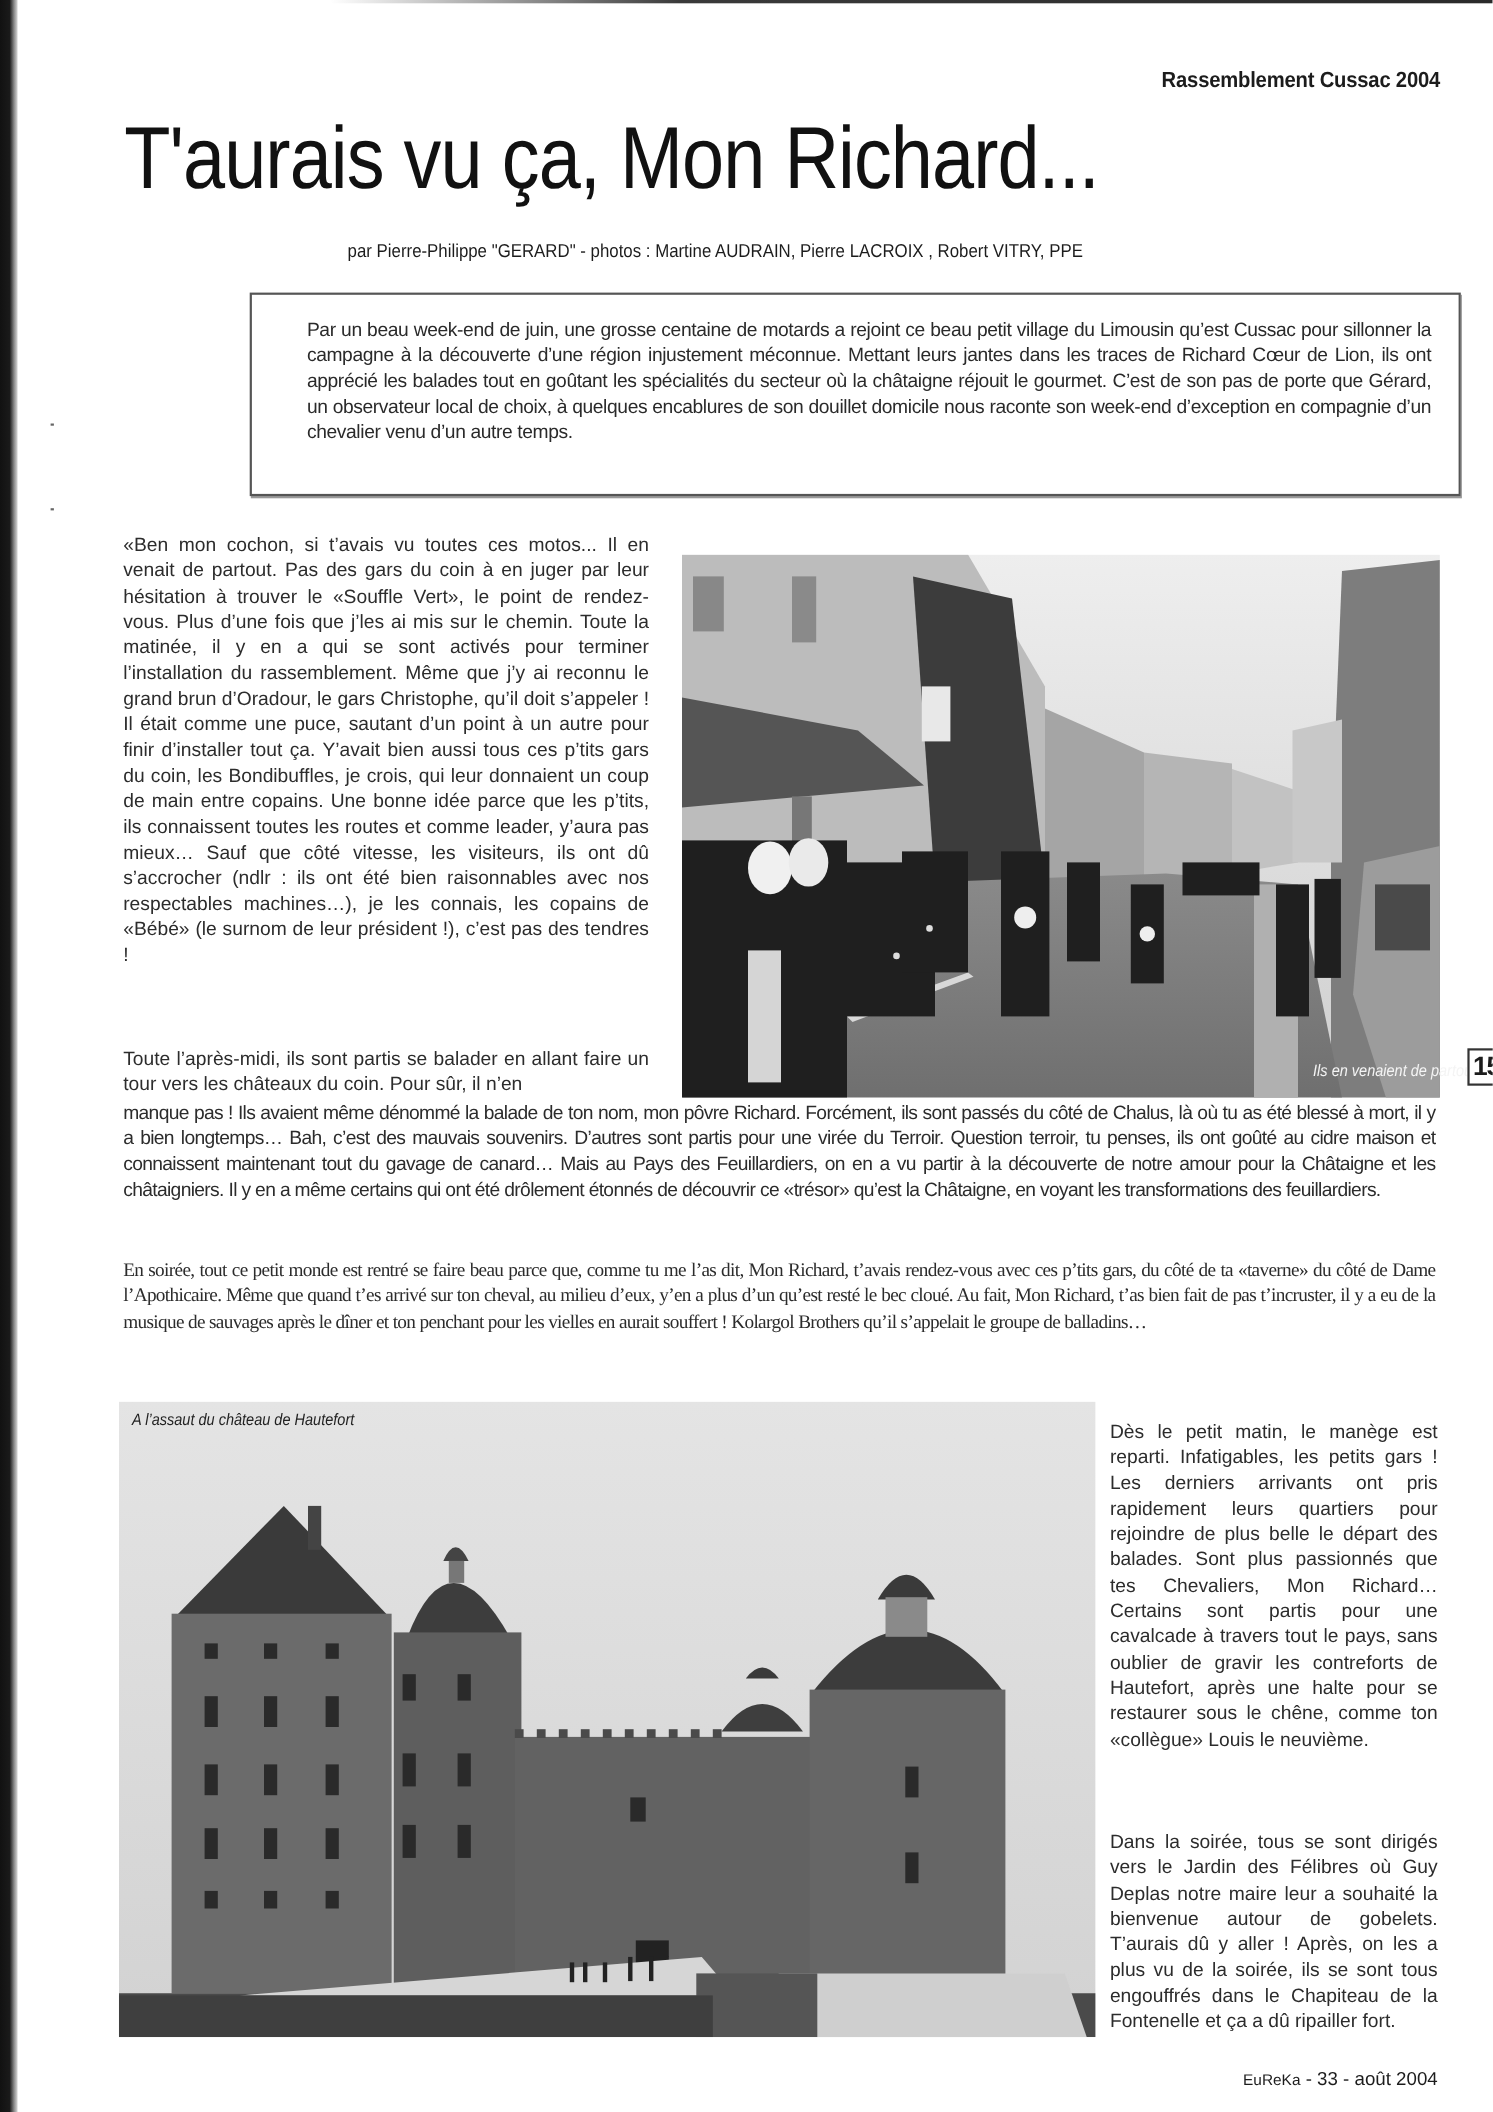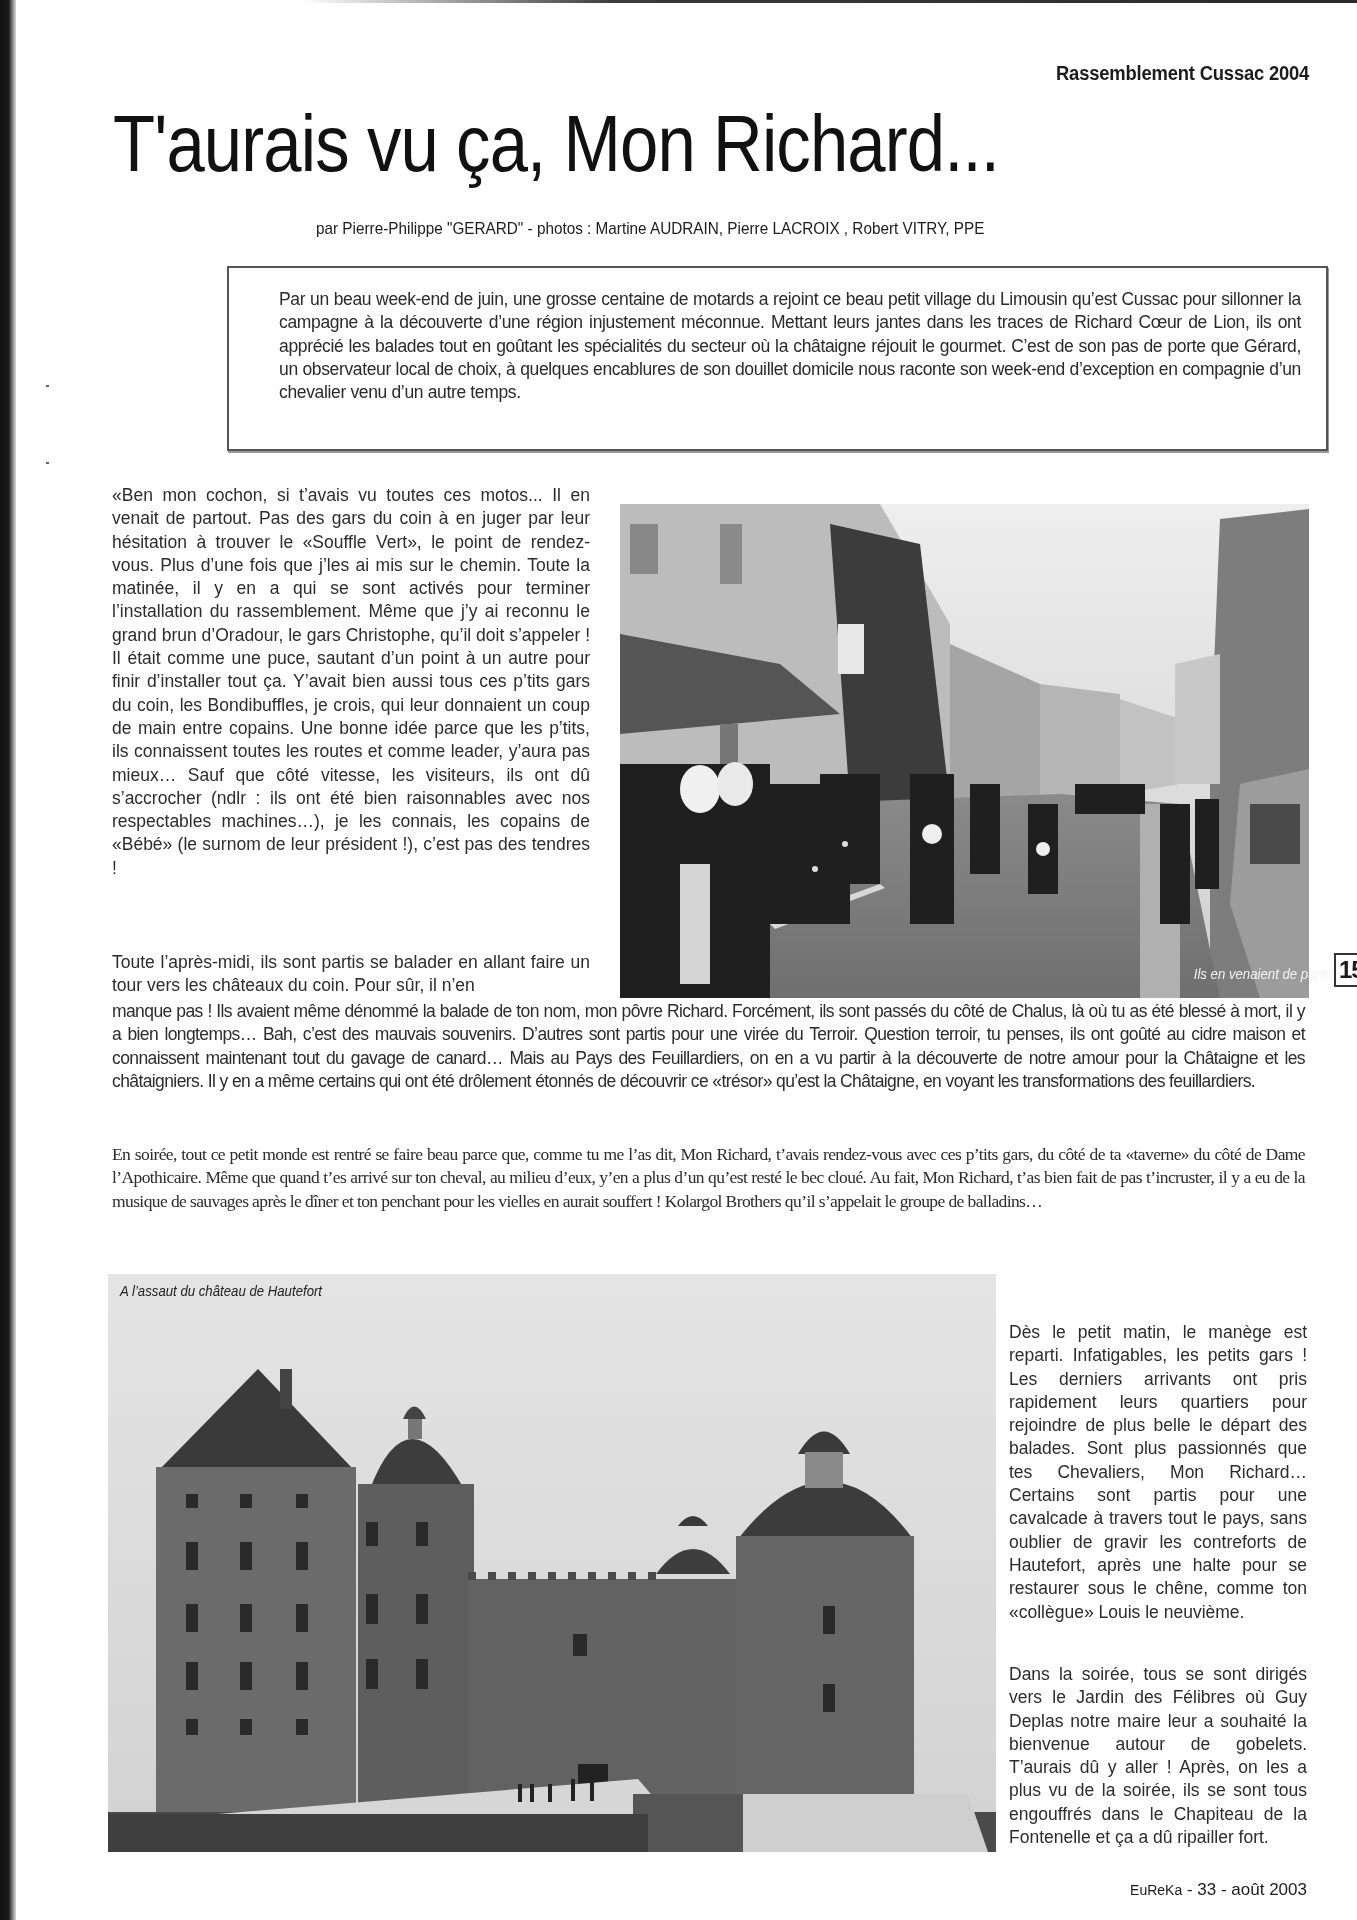--- a/index.html
+++ b/index.html
@@ -43,21 +43,21 @@
       letter-spacing: -0.35px; color: #2a2a2a; margin-left: 12px;
     }
     .col-text {
       position: absolute; font-size: 17.5px; line-height: 23.3px;
       text-align: justify; color: #2c2c2c;
     }
     .p1 { left: 112px; top: 484px; width: 478px; }
     .p2 { left: 112px; top: 951px; width: 478px; }
     .p3 { left: 112px; top: 1000px; width: 1193px; letter-spacing: -0.6px; }
     .p4 { left: 112px; top: 1143px; width: 1193px; letter-spacing: -0.6px; font-family: Liberation Serif, serif; }
-    .p5 { left: 1009px; top: 1321px; width: 298px; }
+    .p5 { left: 1009px; top: 1290px; width: 298px; }
     .p6 { left: 1009px; top: 1663px; width: 298px; }
     .photo {
       position: absolute; overflow: hidden;
     }
     .photo svg { display: block; }
     .photo-street { left: 620px; top: 504px; width: 753px; height: 494px; }
     .photo-castle { left: 108px; top: 1274px; width: 1016px; height: 578px; }
     .caption {
       position: absolute; font-style: italic; font-size: 15px;
       transform: scaleX(0.88);
@@ -229,17 +229,17 @@
       <rect x="482" y="505" width="4" height="22"></rect>
     </g>
   </svg>
   <div class="caption caption-castle">A l’assaut du château de Hautefort</div>
 </div>
 
 <div class="col-text p5">Dès le petit matin, le manège est reparti. Infatigables, les petits gars ! Les derniers arrivants ont pris rapidement leurs quartiers pour rejoindre de plus belle le départ des balades. Sont plus passionnés que tes Chevaliers, Mon Richard… Certains sont partis pour une cavalcade à travers tout le pays, sans oublier de gravir les contreforts de Hautefort, après une halte pour se restaurer sous le chêne, comme ton «collègue» Louis le neuvième.</div>
 <div class="col-text p6">Dans la soirée, tous se sont dirigés vers le Jardin des Félibres où  Guy Deplas notre maire leur a souhaité la bienvenue autour de gobelets. T’aurais dû y aller !  Après, on les a plus vu de la soirée, ils se sont tous engouffrés dans le Chapiteau de la Fontenelle et ça a dû ripailler fort.</div>
 
 <div class="footer">
-  <span class="brand">EuReKa</span><span> - 33  - août 2003</span>
+  <span class="brand">EuReKa</span><span> - 33  - août 2004</span>
 </div>
 
 <div class="speck" style="left:46px;top:385px;"></div>
 <div class="speck" style="left:46px;top:462px;"></div>
 
 </body></html>

